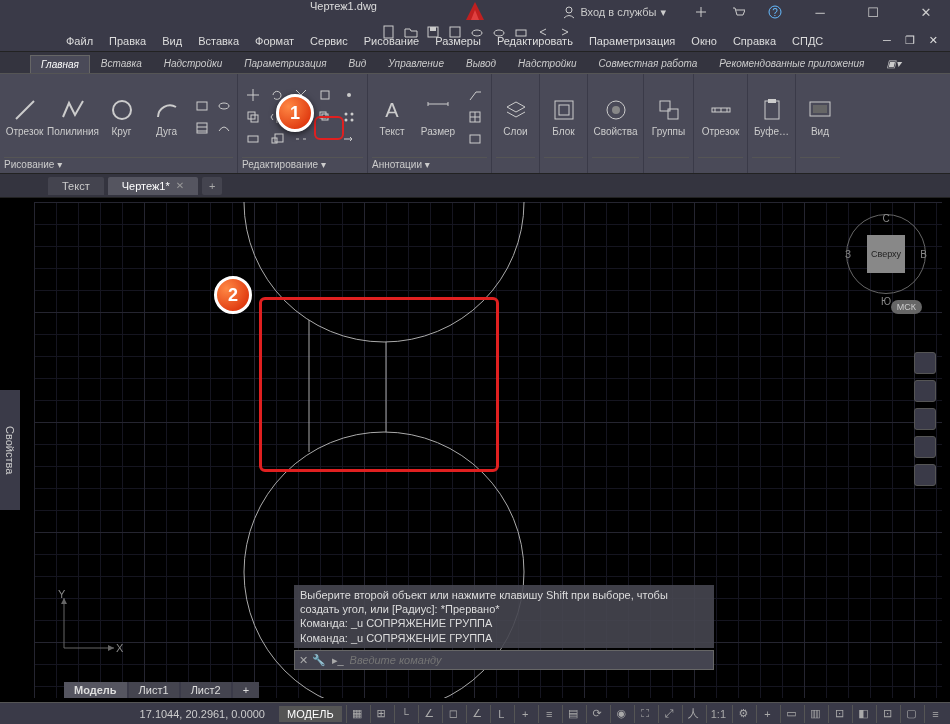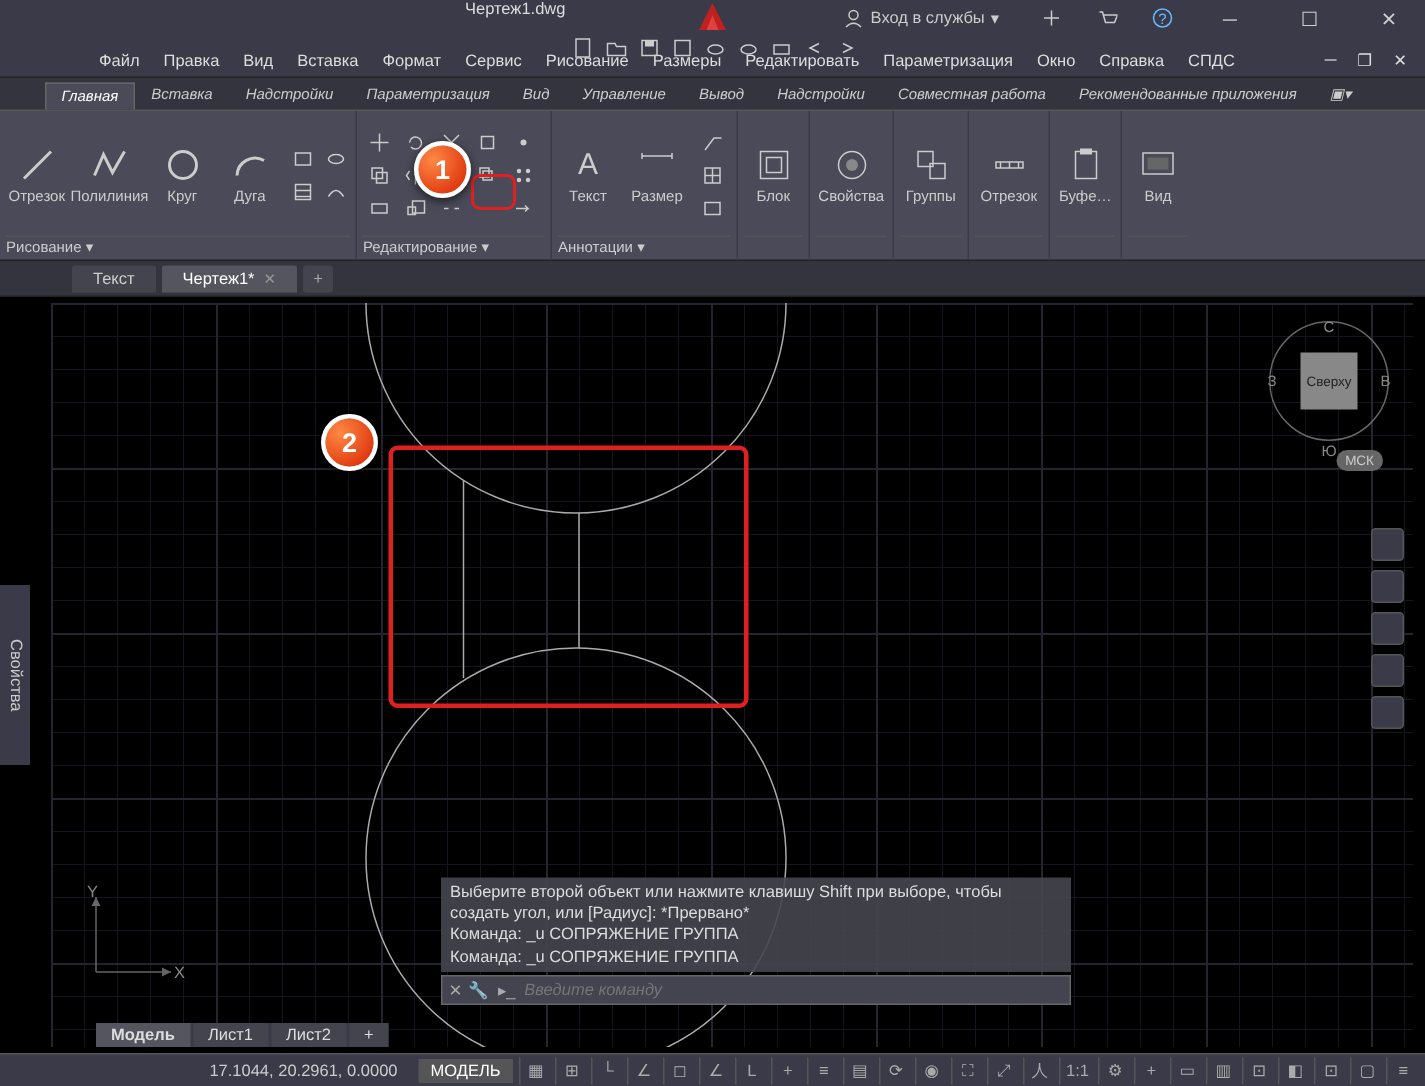--- a/index.html
+++ b/index.html
@@ -406,20 +406,34 @@
         <div class="mini-btn">
             <svg width="14" height="14">
               <rect x="2" y="3" width="10" height="8" fill="none" stroke="#ccc"></rect>
             </svg>
           </div>
       </div>
     </div>
     <div class="panel-label">Аннотации ▾</div>
   </div>
 
+  <div class="panel" style="width:48px">
+    <div class="panel-body">
+        <div class="big-btn">
+          <div class="ico">
+            <svg width="26" height="26">
+              <path d="M4 10l9-5 9 5-9 5z" fill="none" stroke="#ccc"></path>
+              <path d="M4 15l9 5 9-5" fill="none" stroke="#ccc"></path>
+            </svg>
+          </div>
+          <div class="lbl">Слои</div>
+        </div>
+      </div>
+    <div class="panel-label">&nbsp;</div>
+  </div>
 
   <div class="panel" style="width:48px">
     <div class="panel-body">
         <div class="big-btn">
           <div class="ico">
             <svg width="26" height="26">
               <rect x="4" y="4" width="18" height="18" fill="none" stroke="#ccc"></rect>
               <rect x="8" y="8" width="10" height="10" fill="none" stroke="#ccc"></rect>
             </svg>
           </div>

